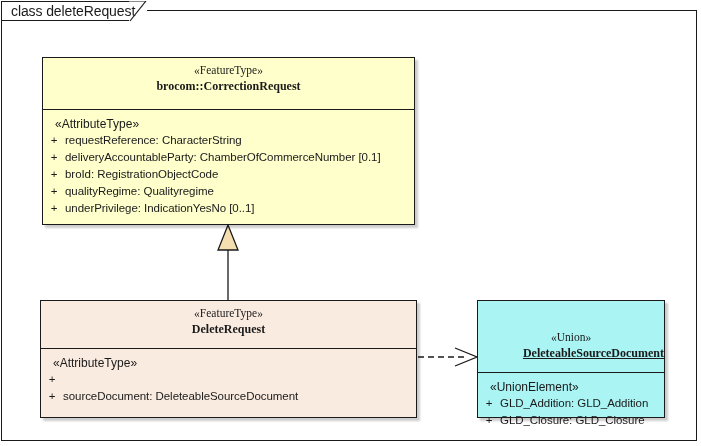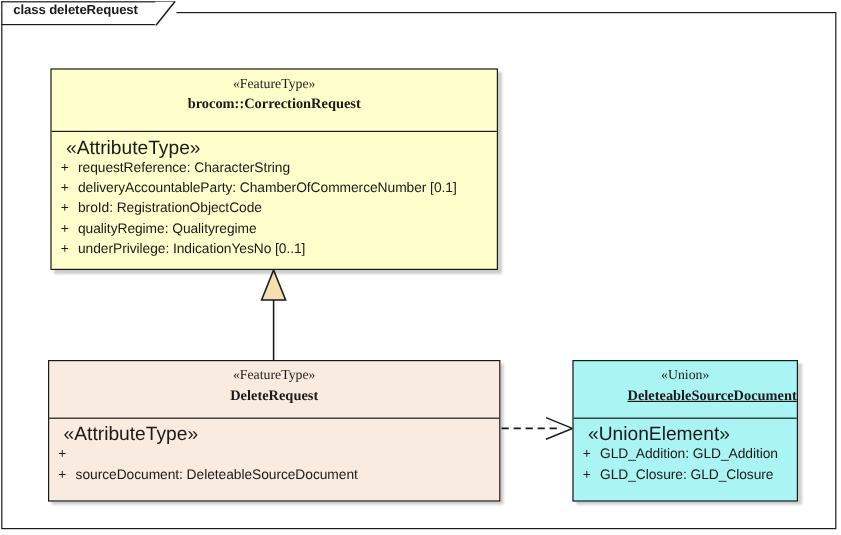--- a/index.html
+++ b/index.html
@@ -49,22 +49,22 @@
     border-top: 1px solid #1a1a1a;
     border-left: 1px solid #1a1a1a;
     border-bottom: 1px solid #1a1a1a;
     box-sizing: border-box;
     background: #ffffff;
   }
   .tab-label {
     position: absolute;
     left: 10px;
     top: 2px;
-    font-size: 11px;
-    font-weight: bold;
+    font-size: 14px;
+    font-weight: normal;
     color: #1a1a1a;
     white-space: nowrap;
     letter-spacing: -0.1px;
   }
   .tab-slant {
     position: absolute;
     left: 128px;
     top: 0;
     width: 19px;
     height: 21px;
@@ -100,21 +100,21 @@
   }
   .classname.underline {
     text-decoration: underline;
     text-align: right;
   }
   .uml-attrs {
     box-sizing: border-box;
     padding-top: 6px;
   }
   .attr-stereotype {
-    font-size: 16px;
+    font-size: 12px;
     color: #1a1a1a;
     padding-left: 12px;
     line-height: 16px;
     white-space: nowrap;
   }
   .attr-row {
     display: flex;
     line-height: 17px;
     white-space: nowrap;
   }
@@ -152,21 +152,21 @@
   #box-delete-request .uml-header { height: 48px; }
   #box-delete-request .uml-attrs  { height: 68px; }
 
   #box-deleteable-source-document {
     left: 477px;
     top: 300px;
     width: 188px;
     height: 118px;
     background: #aaf4f4;
   }
-  #box-deleteable-source-document .uml-header { height: 48px; }
+  #box-deleteable-source-document .uml-header { height: 48px; margin-top: 24px; }
   #box-deleteable-source-document .uml-attrs  { height: 68px; }
 
   
   .connectors {
     position: absolute;
     left: 0;
     top: 0;
     width: 701px;
     height: 446px;
     z-index: 2;

